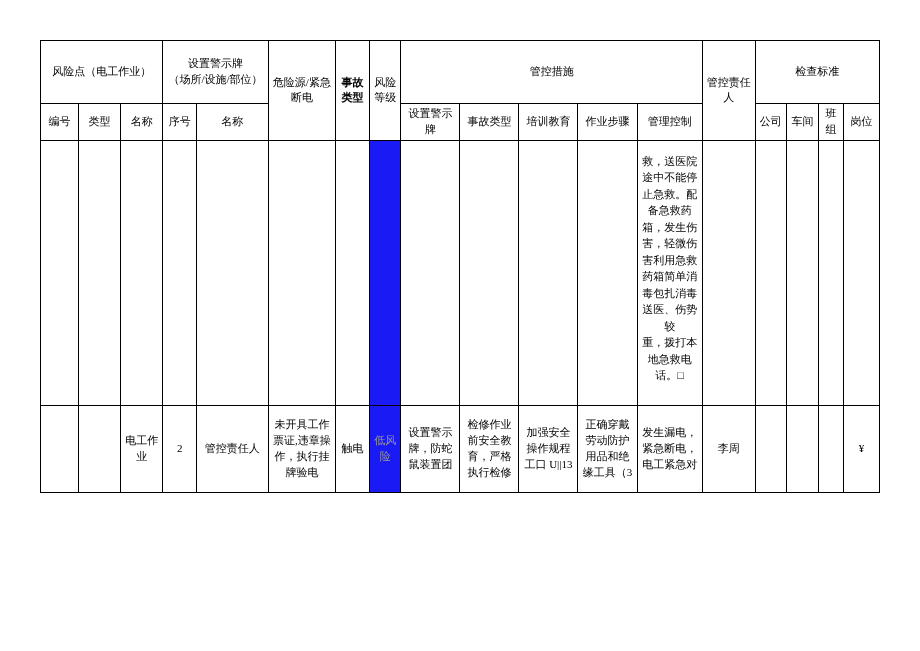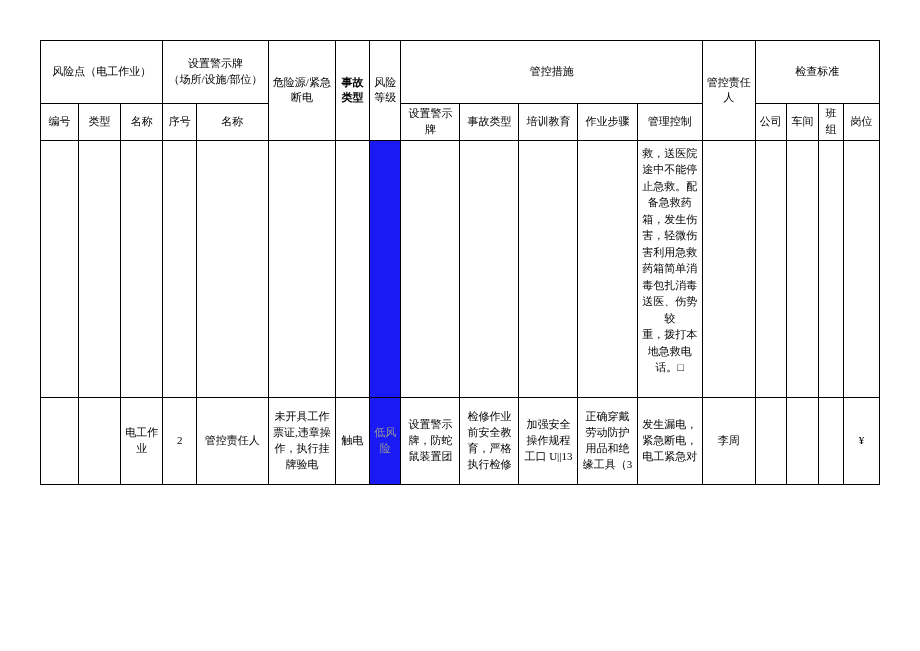--- a/index.html
+++ b/index.html
@@ -107,21 +107,21 @@
     <td></td>
     <td></td>
     <td></td>
     <td></td>
     <td></td>
     <td class="blue-cell"></td>
     <td></td>
     <td></td>
     <td></td>
     <td></td>
-    <td class="tall-text" style="white-space:pre-line;vertical-align:top;padding-top:4px">救，送医院途中不能停止急救。配备急救药箱，发生伤害，轻微伤害利用急救药箱简单消毒包扎消毒送医、伤势较
+    <td class="tall-text" style="white-space:pre-line;vertical-align:top;padding-top:12px">救，送医院途中不能停止急救。配备急救药箱，发生伤害，轻微伤害利用急救药箱简单消毒包扎消毒送医、伤势较
 重，拨打本地急救电话。□</td>
     <td></td>
     <td></td>
     <td></td>
     <td></td>
     <td></td>
   </tr>
 
   <tr class="data-row2">
     <td></td>

